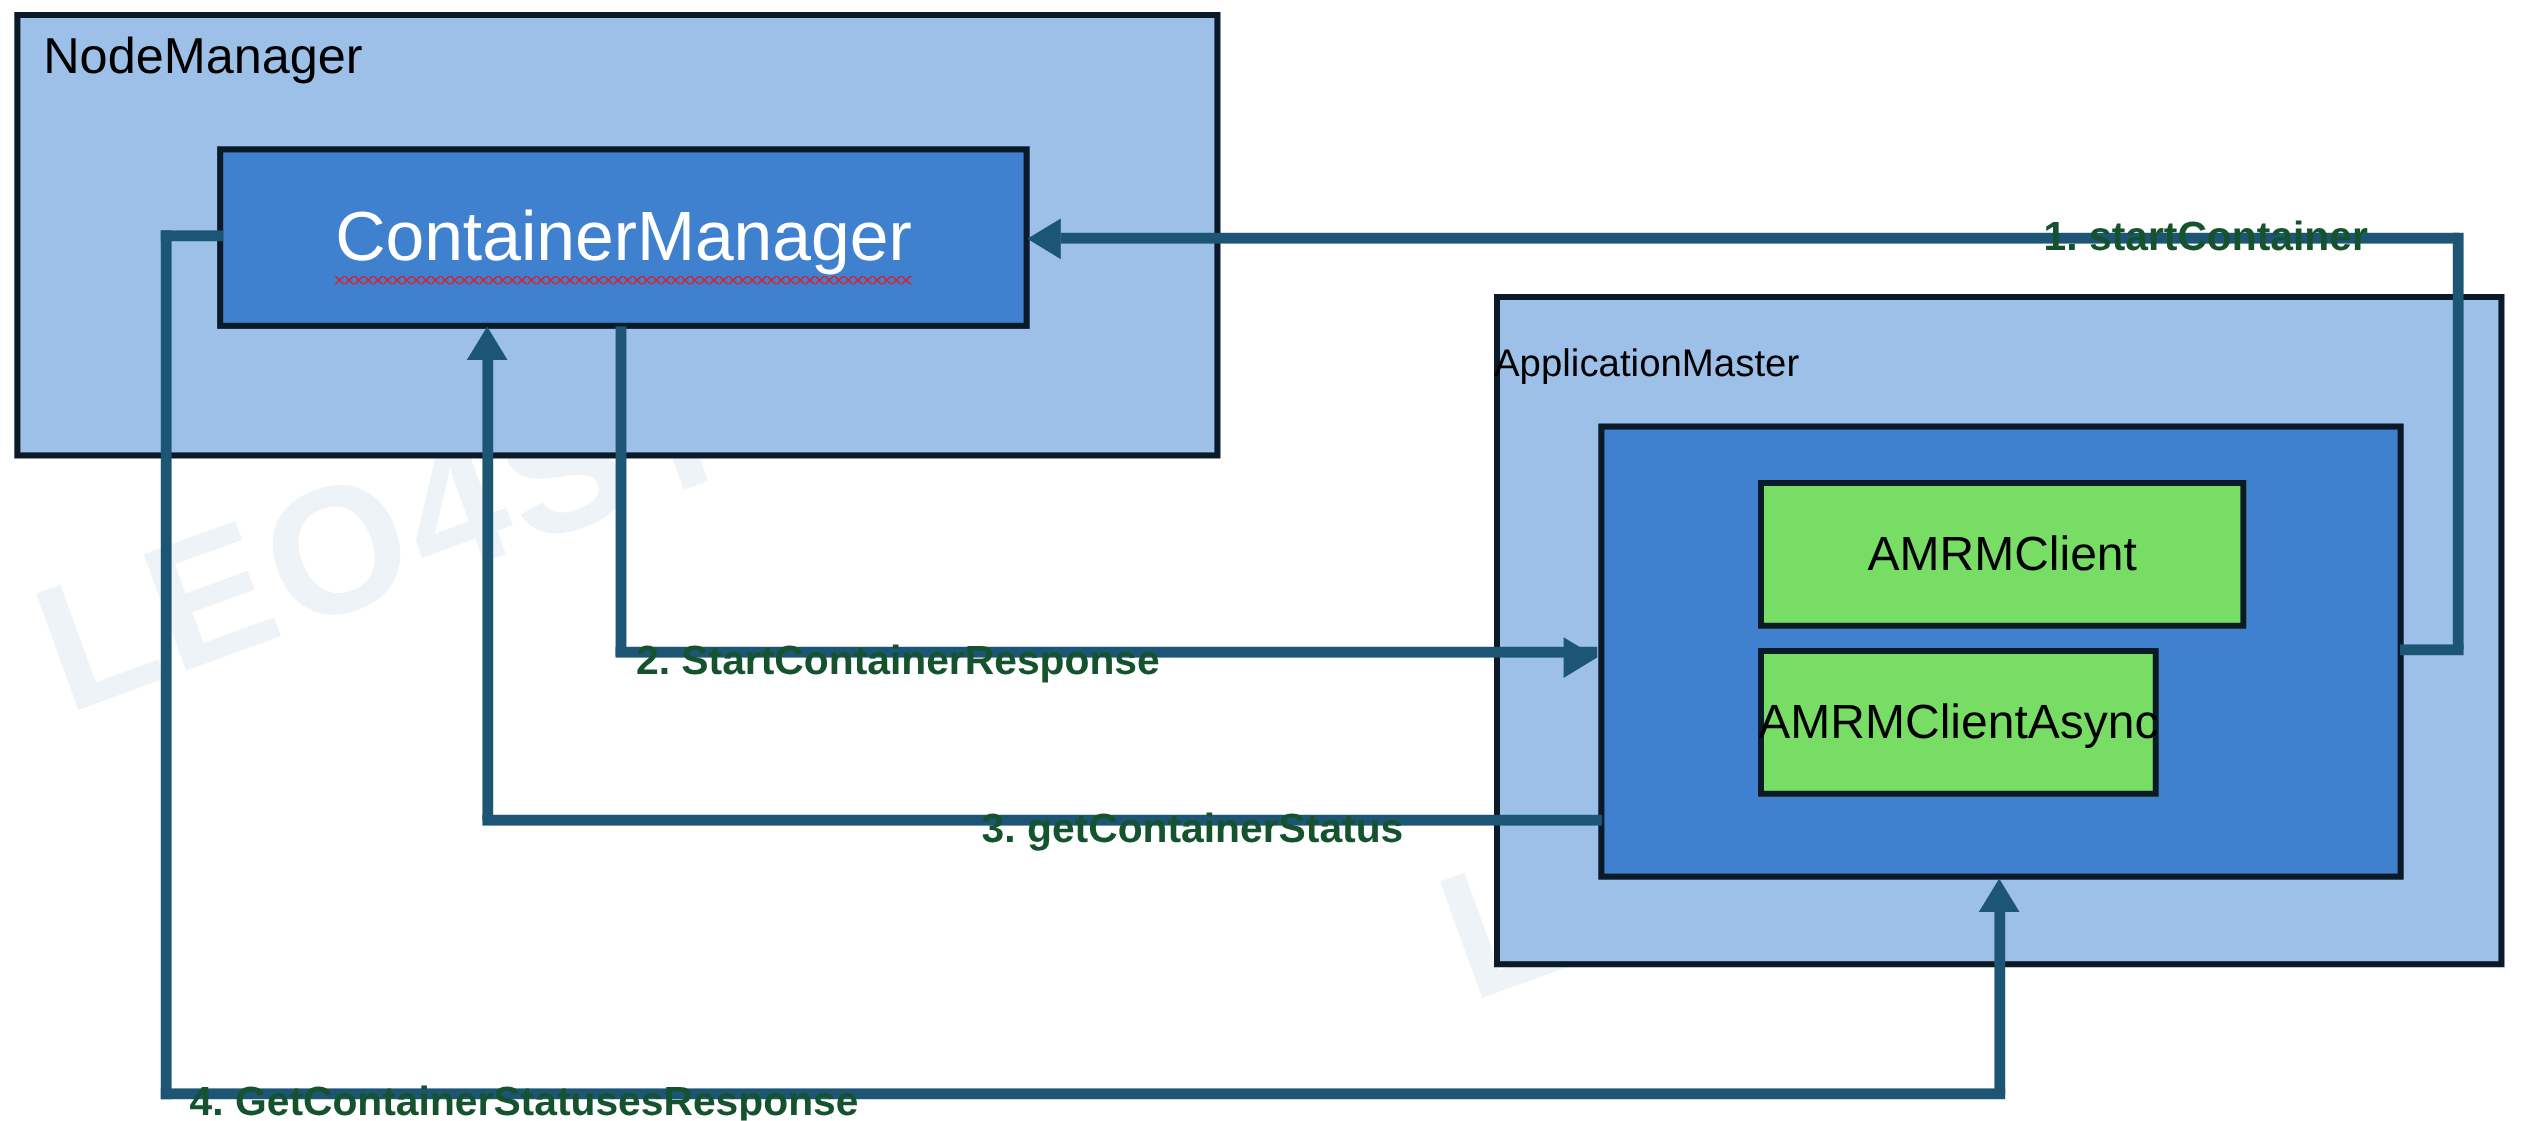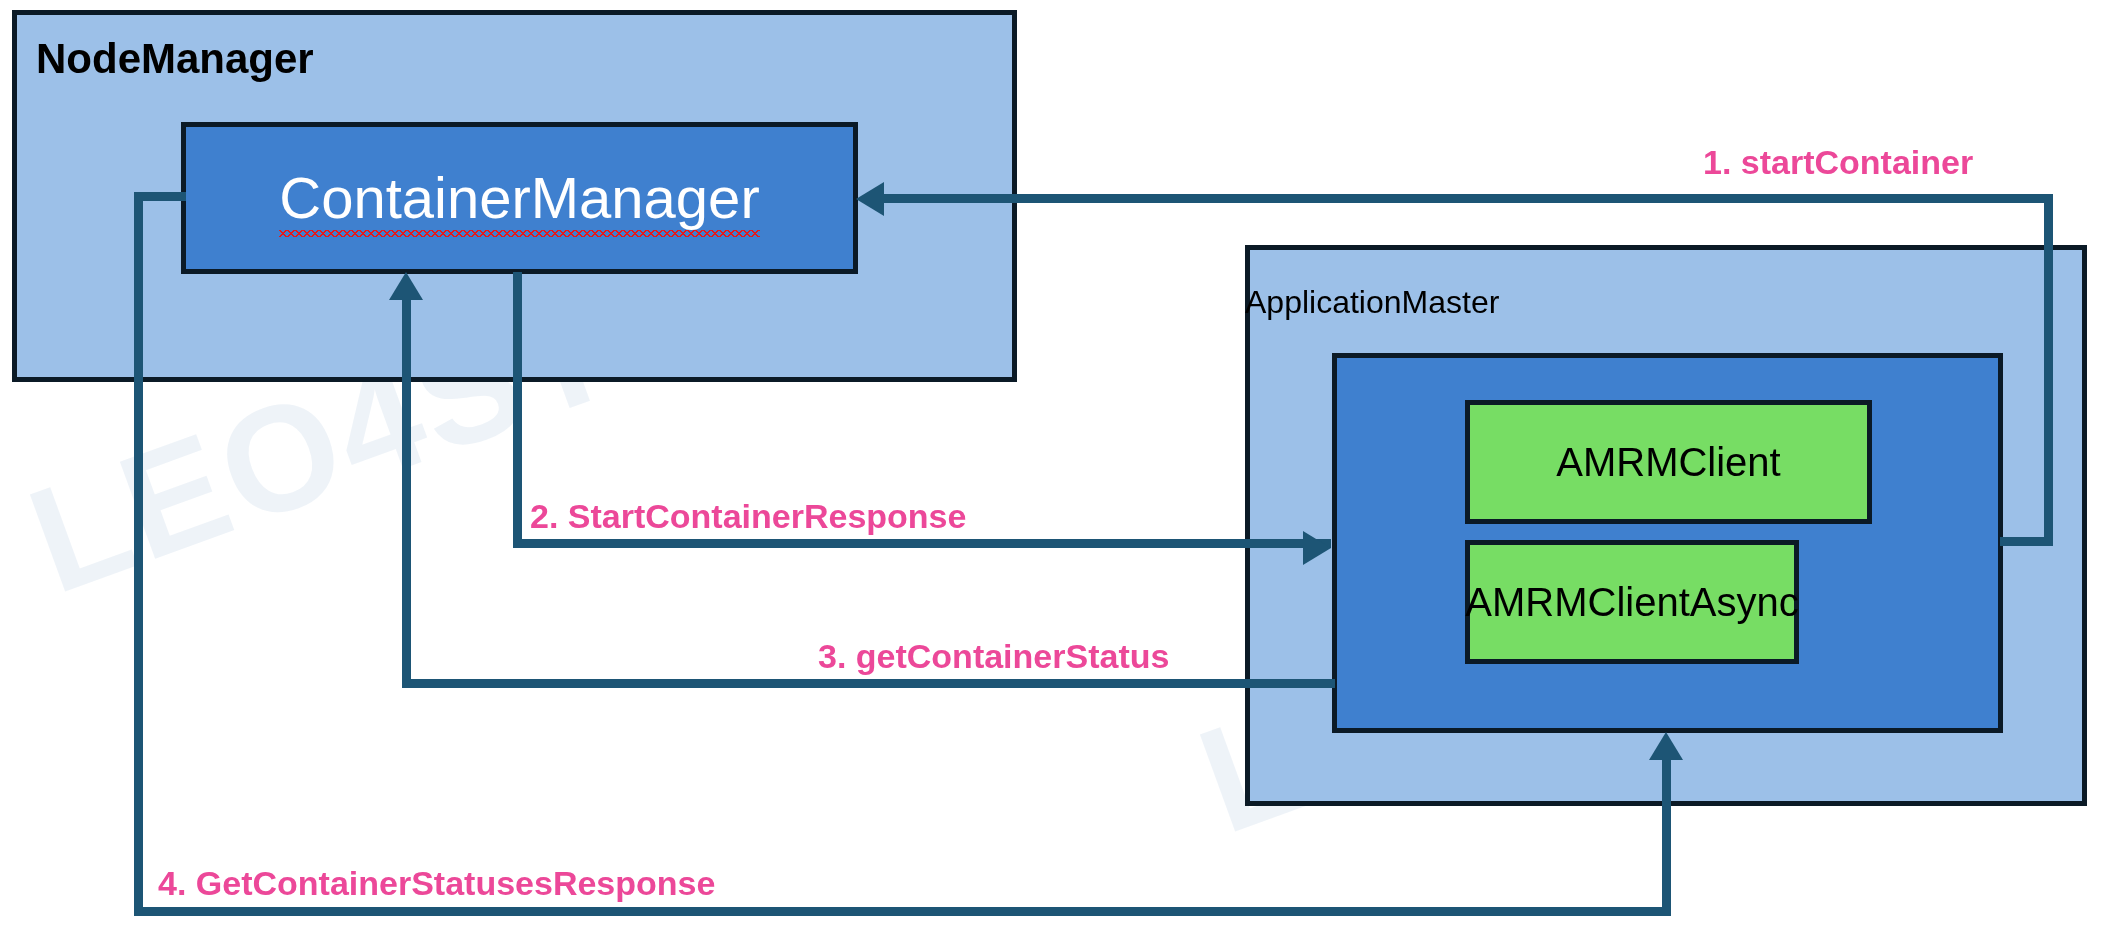--- a/index.html
+++ b/index.html
@@ -30,22 +30,22 @@
 
   .box-label {
     position: absolute;
     white-space: nowrap;
     line-height: 1;
   }
 
   
   #node-manager-box { left: 12px; top: 10px; width: 1005px; height: 372px; }
   #node-manager-title {
-    left: 36px; top: 38px;
-    font-size: 42px; color: #000000; font-weight: bold;
+    left: 36px; top: 26px;
+    font-size: 42px; color: #000000;
   }
 
   
   #container-manager-box { left: 181px; top: 122px; width: 677px; height: 152px; }
   #container-manager-title {
     left: 0; top: 0; width: 100%; height: 100%;
     display: flex; align-items: center; justify-content: center;
     font-size: 58px; color: #ffffff;
     position: absolute;
     border-radius: 22px;
@@ -97,22 +97,23 @@
   .arrow-left  { border-top: 17px solid transparent; border-bottom: 17px solid transparent; border-right: 28px solid #1d5575; }
   .arrow-right { border-top: 17px solid transparent; border-bottom: 17px solid transparent; border-left: 28px solid #1d5575; }
   .arrow-up    { border-left: 17px solid transparent; border-right: 17px solid transparent; border-bottom: 28px solid #1d5575; }
 
   
   .edge-label {
     position: absolute;
     white-space: nowrap;
     font-weight: bold;
     font-size: 34px;
-    color: #ec4899;
+    color: #14532d;
     line-height: 1;
+    margin-top: 35px;
   }
 
   
   .watermark {
     position: absolute;
     font-size: 150px;
     font-weight: bold;
     color: rgba(150, 180, 210, 0.16);
     letter-spacing: 4px;
     transform: rotate(-20deg);

